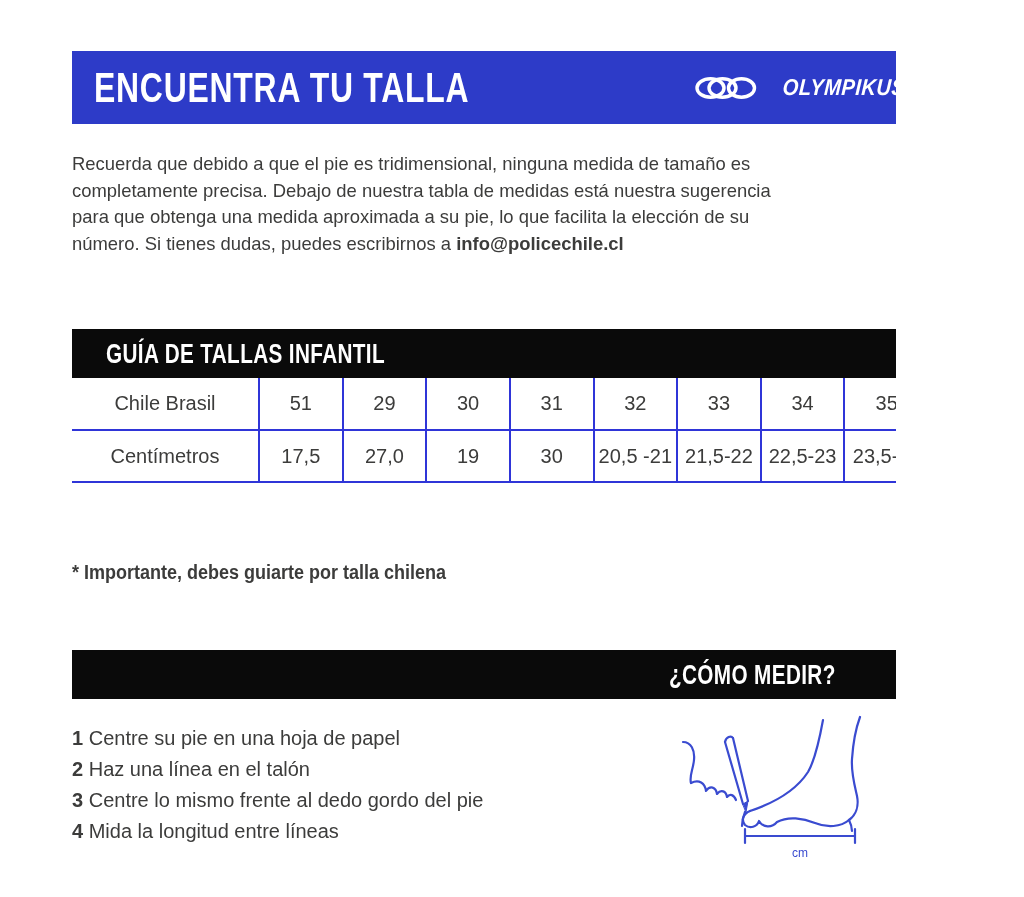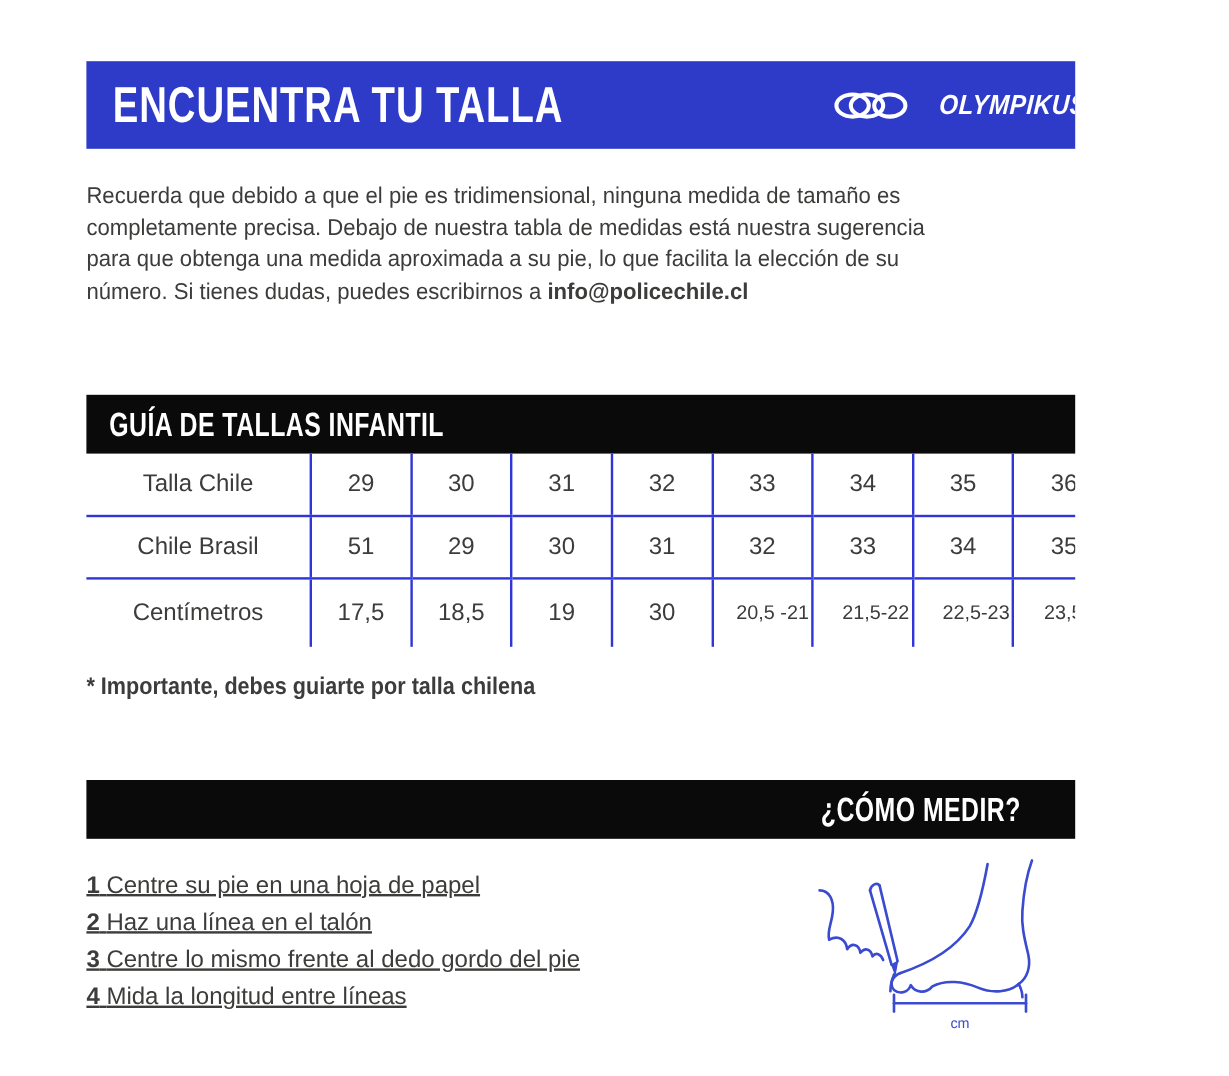--- a/index.html
+++ b/index.html
@@ -41,21 +41,21 @@
     position:absolute;left:72px;top:151px;width:866px;
     font-size:19px;line-height:26.5px;
     transform:scaleX(0.97);transform-origin:left top;
   }
   .intro .email{font-weight:bold;}
 
   
   .section-banner{
     position:absolute;left:72px;width:856px;height:49px;
     background:var(--banner-black);color:#ffffff;
-    display:flex;align-items:center;padding:0 19px;
+    display:flex;align-items:center;padding:0 34px;
   }
   #guia-banner{top:329px;}
   #como-banner{top:650px;justify-content:flex-end;}
   .section-banner-label{
     font-size:28px;font-weight:bold;letter-spacing:0.5px;white-space:nowrap;
     transform:scaleX(0.74);transform-origin:left center;
   }
 
   
   .size-table{
@@ -75,21 +75,21 @@
   .size-table tr:nth-child(3) td:nth-child(n+6){font-size:16.5px;text-align:right;}
 
   
   .note{
     position:absolute;left:72px;top:561px;
     font-size:20px;font-weight:bold;white-space:nowrap;
     transform:scaleX(0.9);transform-origin:left top;
   }
 
   
-  .steps{position:absolute;left:72px;top:723px;font-size:20px;line-height:31px;text-decoration:underline;}
+  .steps{position:absolute;left:72px;top:723px;font-size:20px;line-height:31px;}
   .step .step-num{font-weight:bold;}
 
   
   .illustration{position:absolute;left:675px;top:712px;width:200px;height:155px;}
   .illustration svg{display:block;}
 </style>
 </head>
 <body>
 
 <div class="page">
@@ -125,46 +125,35 @@
         <col>
         <col>
         <col>
         <col>
         <col>
         <col>
         <col>
         <col>
       </colgroup>
     <tbody>
-      <tr>
-        <td>Talla Chile</td>
-        <td>29</td>
-        <td>30</td>
-        <td>31</td>
-        <td>32</td>
-        <td>33</td>
-        <td>34</td>
-        <td>35</td>
-        <td>36</td>
-      </tr>
       <tr>
         <td>Chile Brasil</td>
         <td>51</td>
         <td>29</td>
         <td>30</td>
         <td>31</td>
         <td>32</td>
         <td>33</td>
         <td>34</td>
         <td>35</td>
       </tr>
       <tr>
         <td>Centímetros</td>
         <td>17,5</td>
-        <td>18,5</td>
+        <td>27,0</td>
         <td>19</td>
         <td>30</td>
         <td>20,5 -21</td>
         <td>21,5-22</td>
         <td>22,5-23</td>
         <td>23,5-30</td>
       </tr>
     </tbody>
   </table>
 

